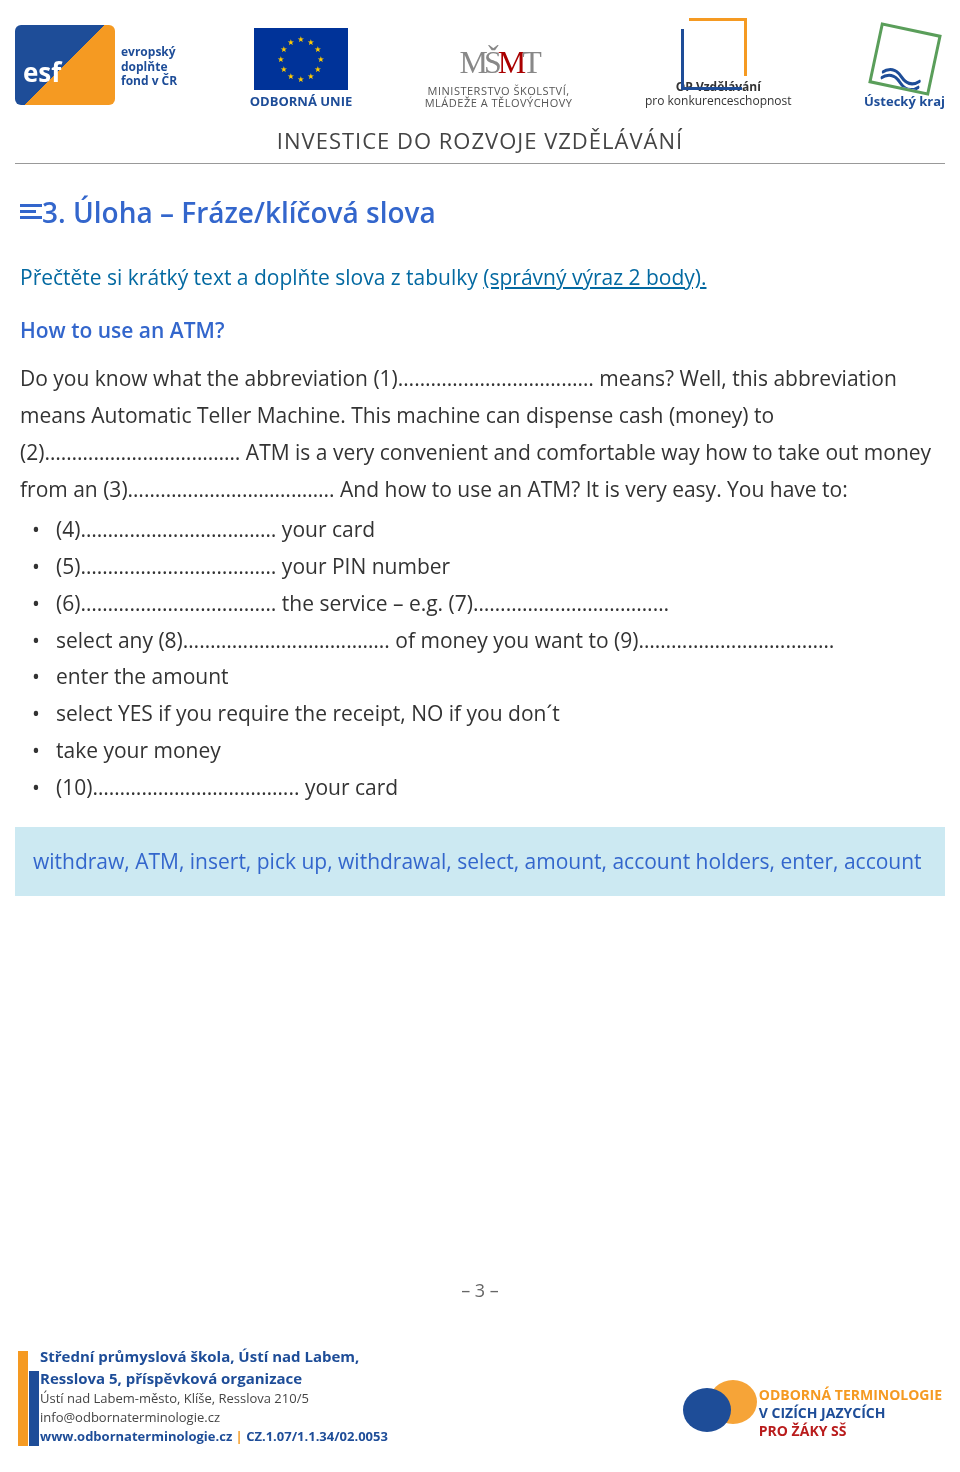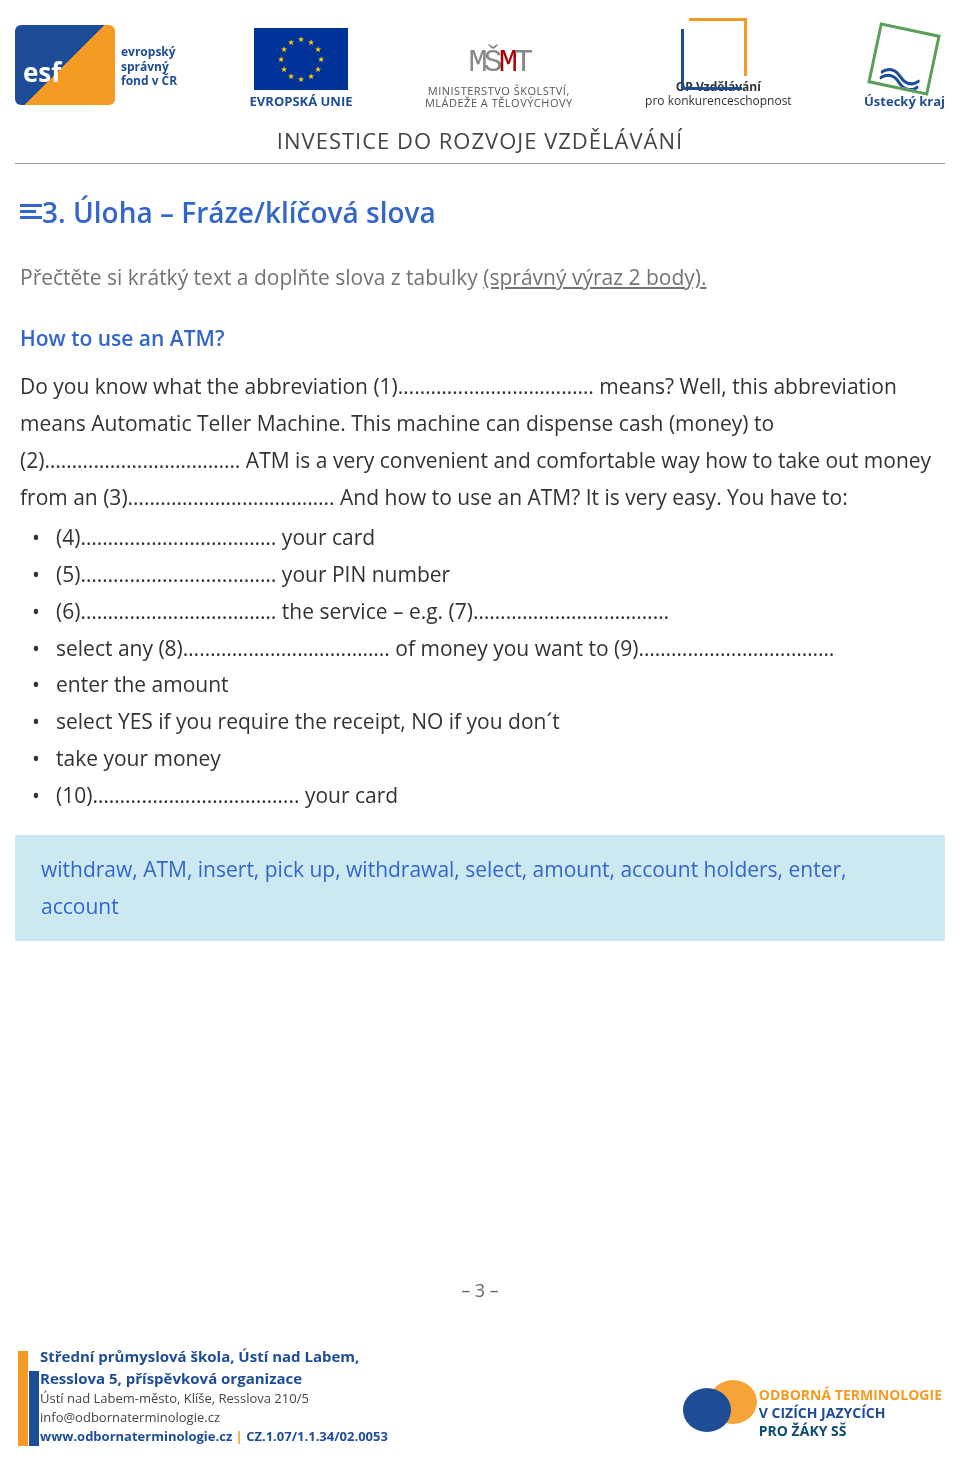--- a/index.html
+++ b/index.html
@@ -51,23 +51,23 @@
     font-size: 28px;
     font-weight: 600;
     display: flex;
     align-items: center;
     gap: 0;
     margin-top: 12px;
     margin-bottom: 22px;
   }
   .section-icon { display: inline-flex; }
   .instruction {
-    color: #737373;
-    font-size: 21px;
-    margin-bottom: 24px;
+    color: #0369a1;
+    font-size: 21px;
+    margin-bottom: 16px;
   }
   .underline { text-decoration: underline; }
   .exercise-title {
     color: #3366cc;
     font-size: 21px;
     font-weight: 600;
     margin-bottom: 12px;
   }
   .body-text {
     color: #333;
@@ -86,21 +86,21 @@
     content: "•";
     position: absolute;
     left: -10px;
     top: 0;
     color: #333;
   }
   .word-bank {
     background: #cce9f2;
     color: #3366cc;
     font-size: 21px;
-    padding: 16px 26px;
+    padding: 16px 18px;
     margin-top: 22px;
     margin-left: -5px;
     margin-right: -5px;
   }
   .page-num {
     position: absolute;
     left: 0; right: 0;
     bottom: 170px;
     text-align: center;
     font-size: 18px;
@@ -126,68 +126,68 @@
   .footer-text .cz { color: #1e4d98; font-weight: 700; }
   .footer-text .sep { color: #f59a22; font-weight: 700; }
   .footer-right {
     display: flex;
     align-items: center;
     gap: 2px;
   }
   .footer-right-text { font-size: 14px; font-weight: 700; line-height: 1.3; }
   .footer-right-text .l1 { color: #f59a22; }
   .footer-right-text .l2 { color: #1e4d98; }
-  .footer-right-text .l3 { color: #0c4a6e; }
+  .footer-right-text .l3 { color: #b91c1c; }
   .eu-flag { width: 94px; height: 62px; background: #003399; position: relative; }
   .eu-flag .star-ring { position:absolute; left:50%; top:50%; width:0; height:0; }
   .eu-flag .s { position:absolute; color:#ffcc00; font-size:8px; transform: translate(-50%,-50%); }
   .esf-logo { width: 100px; height: 80px; background: linear-gradient(135deg, #1e4d98 50%, #f59a22 50%); border-radius: 6px; position: relative; }
   .esf-logo span { position: absolute; bottom: 18px; left: 8px; color: #fff; font-weight: 700; font-size: 26px; }
   .esf-text { font-size: 12px; color: #1e4d98; font-weight: 700; text-align: left; line-height: 1.2; margin-left: 6px; }
   .msmt { display: flex; flex-direction: column; align-items: center; font-size: 11px; color: #555; letter-spacing: 0.5px; }
-  .msmt-icon { font-family: Liberation Mono, monospace; font-size: 32px; color: #888; letter-spacing: -4px; }
+  .msmt-icon { font-family: Liberation Serif, serif; font-size: 32px; color: #888; letter-spacing: -4px; }
   .opvk-box { width: 58px; height: 58px; border: 3px solid #f59a22; border-left: none; border-bottom: none; position: relative; }
   .opvk-box::after { content:""; position:absolute; width:58px; height:58px; border: 3px solid #1e4d98; border-top:none; border-right:none; left:-8px; top:8px; }
   .opvk-text { font-size: 12px; font-weight: 700; line-height: 1.2; margin-top: 0; }
   .ustecky { display: flex; flex-direction: column; align-items: center; font-size: 13px; color: #1e4d98; font-weight: 700; }
   .ustecky-icon { width: 62px; height: 62px; border: 3px solid #5a9e5a; transform: rotate(12deg); display: flex; align-items: flex-end; justify-content: center; }
   .bubble { position: relative; width: 74px; height: 66px; }
   .bubble .b1 { position:absolute; width:48px; height:44px; background:#1e4d98; border-radius:50%; left:0; top:8px; }
   .bubble .b2 { position:absolute; width:48px; height:44px; background:#f59a22; border-radius:50%; right:0; top:0; opacity:0.9; }
 </style>
 </head>
 <body>
 
 <div class="header-logos">
   <div class="logo-block" style="flex-direction:row;align-items:center;">
     <div class="esf-logo logo-icon">
         <span>esf</span>
       </div>
     <div class="esf-text" style="white-space:pre-line;">evropský
-správný
+doplňte
 fond v ČR</div>
   </div>
   <div class="logo-block">
     <div class="eu-flag logo-icon">
       <div class="star-ring">
         <span class="s" style="left:0px;top:-20px">★</span>
           <span class="s" style="left:10px;top:-17px">★</span>
         <span class="s" style="left:17px;top:-10px">★</span>
           <span class="s" style="left:20px;top:0px">★</span>
         <span class="s" style="left:17px;top:10px">★</span>
           <span class="s" style="left:10px;top:17px">★</span>
         <span class="s" style="left:0px;top:20px">★</span>
           <span class="s" style="left:-10px;top:17px">★</span>
         <span class="s" style="left:-17px;top:10px">★</span>
           <span class="s" style="left:-20px;top:0px">★</span>
         <span class="s" style="left:-17px;top:-10px">★</span>
           <span class="s" style="left:-10px;top:-17px">★</span>
       </div>
     </div>
-    <div style="font-weight:700;color:#1e4d98;font-size:13px;">EVROPSKÁ UNIE</div>
+    <div style="font-weight:700;color:#1e4d98;font-size:13px;">ODBORNÁ UNIE</div>
   </div>
   <div class="msmt logo-block">
     <div class="msmt-icon logo-icon">MŠ<span style="color:#a00;">M</span>T</div>
     <div>MINISTERSTVO ŠKOLSTVÍ,</div>
     <div>MLÁDEŽE A TĚLOVÝCHOVY</div>
   </div>
   <div class="logo-block">
     <div class="opvk-box logo-icon"></div>
     <div class="opvk-text">OP Vzdělávání</div>
     <div class="opvk-text" style="font-weight:400;">pro konkurenceschopnost</div>

